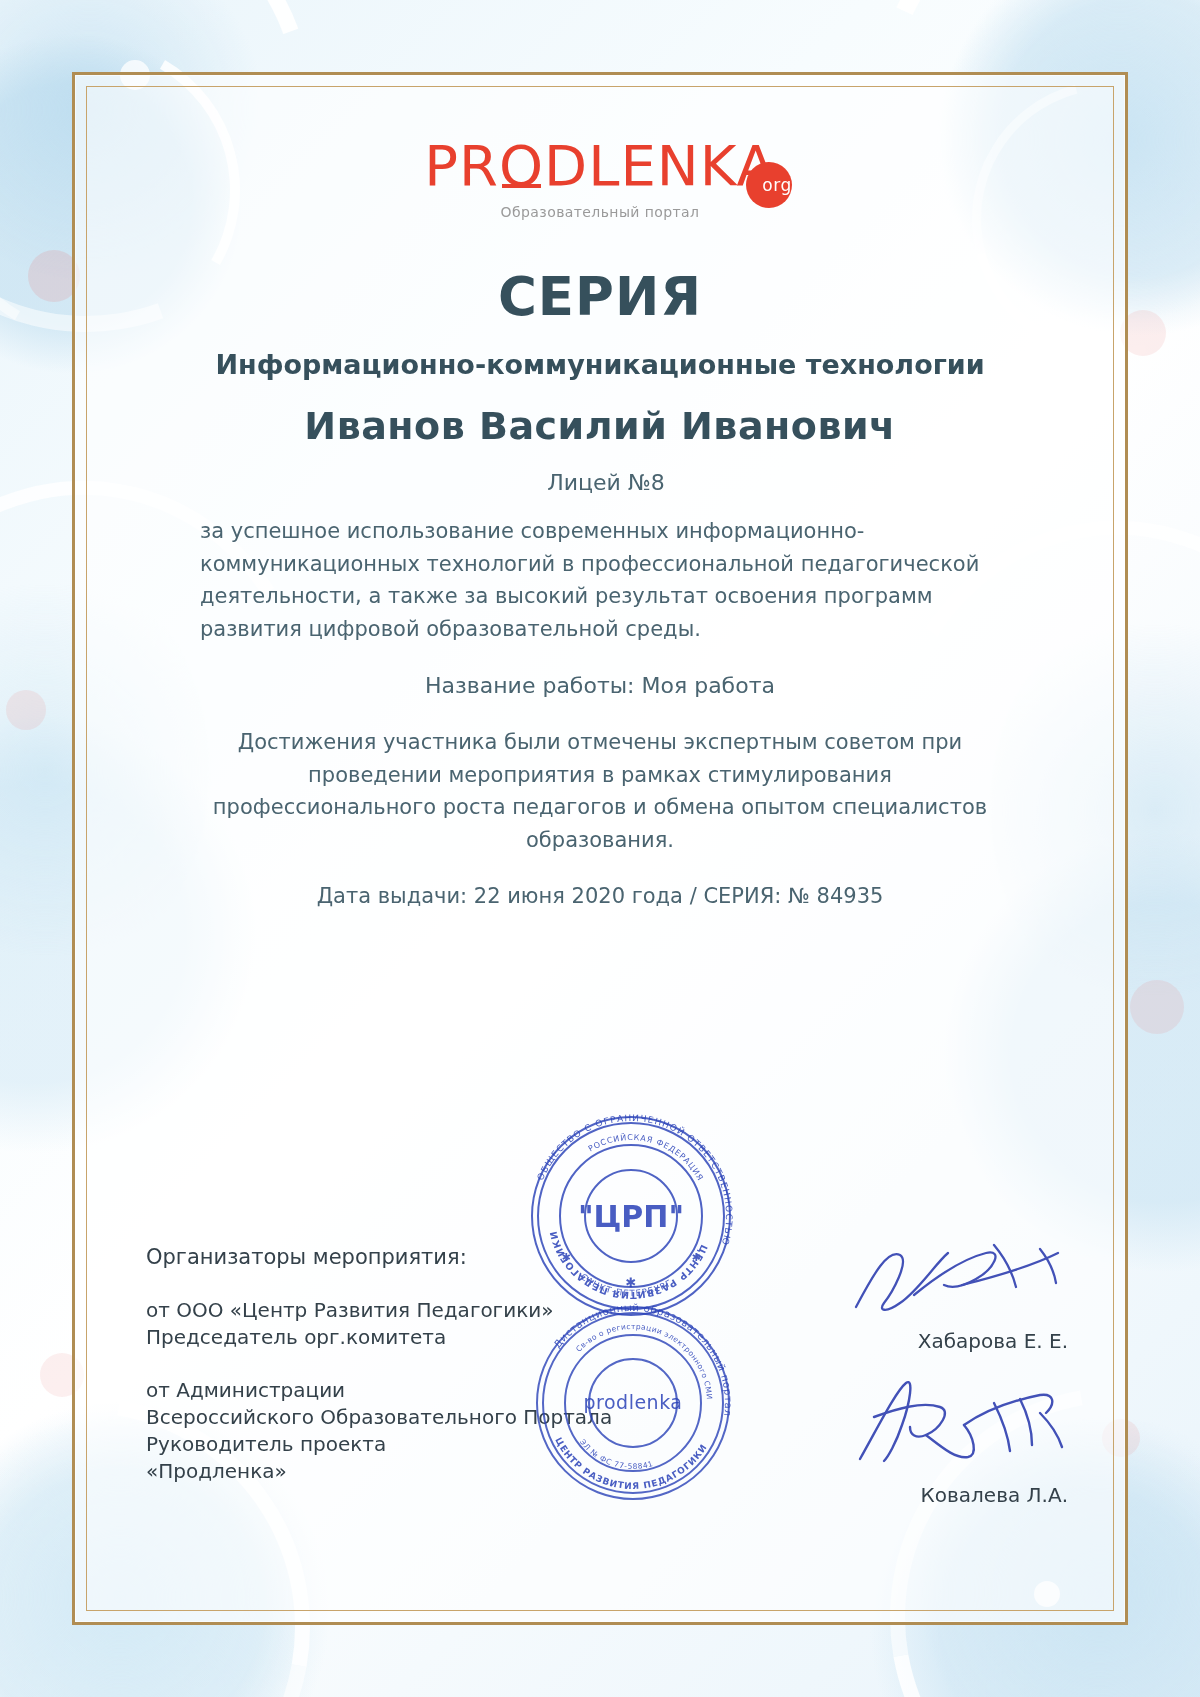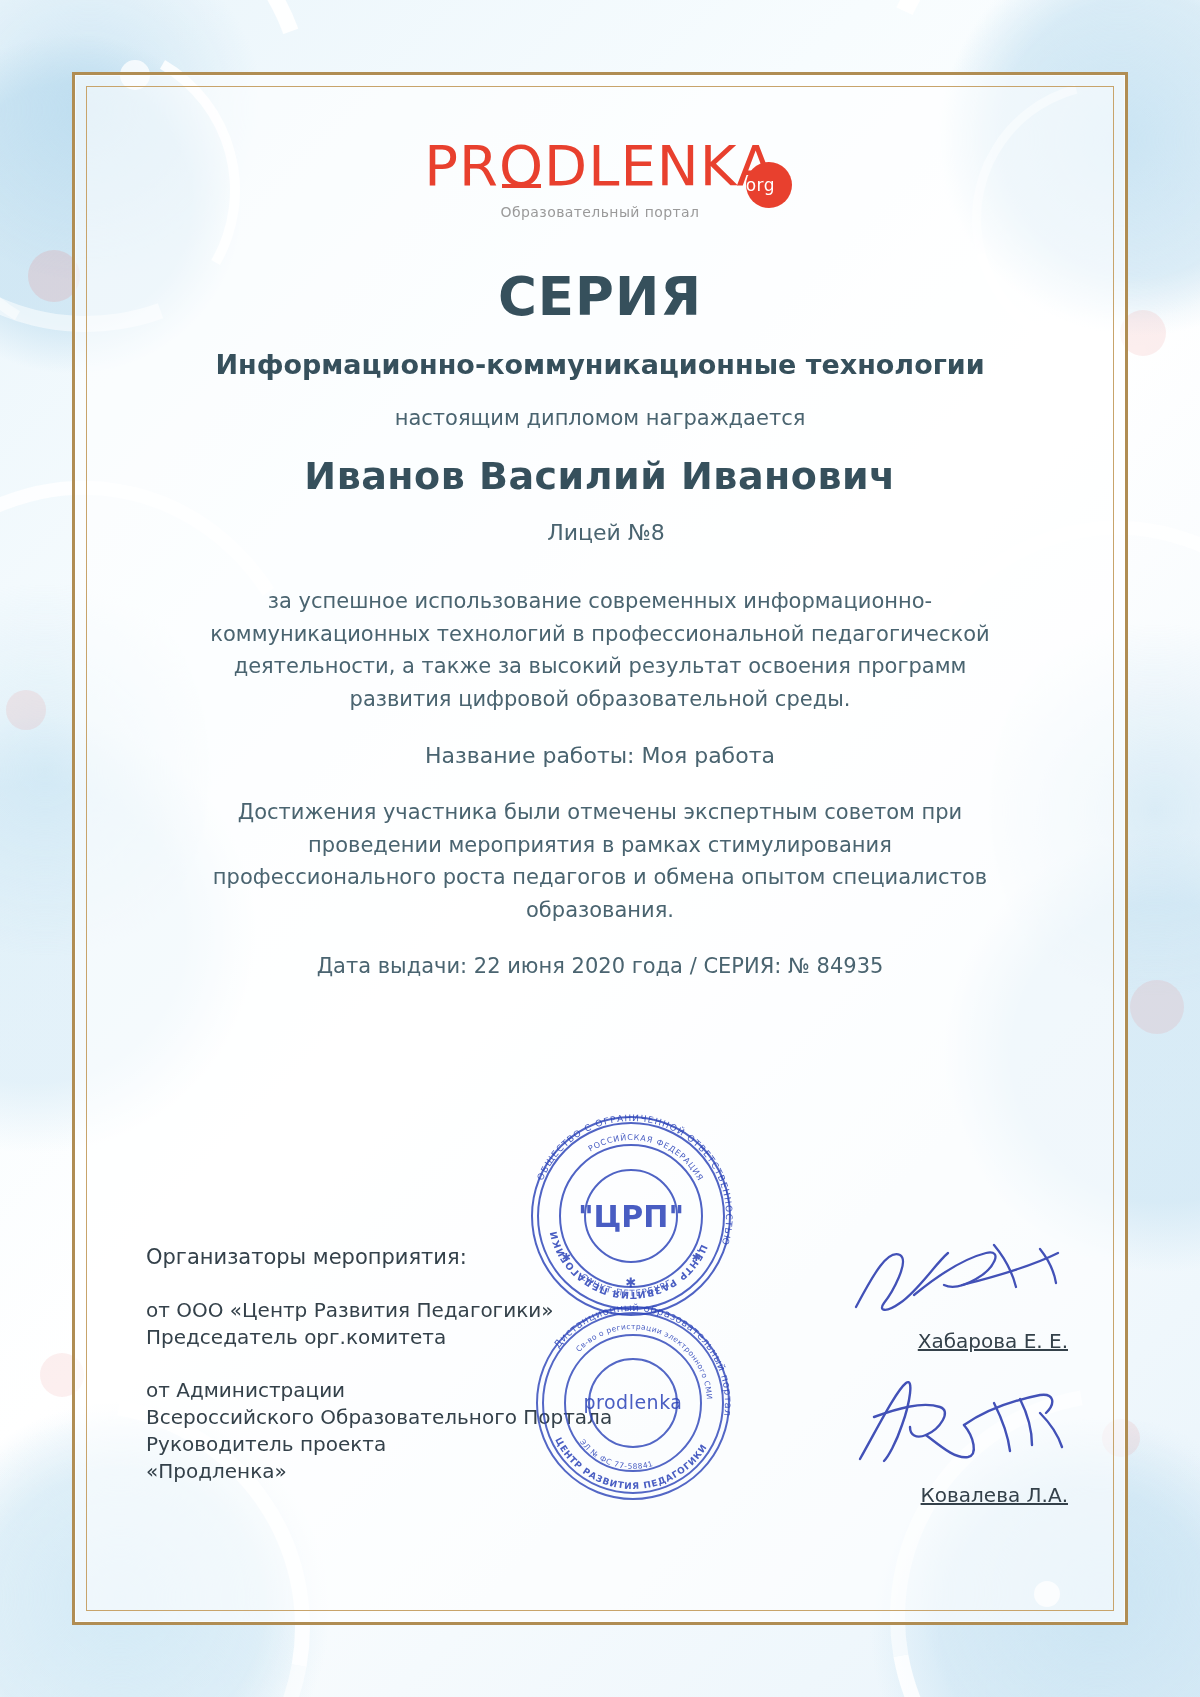--- a/index.html
+++ b/index.html
@@ -51,21 +51,21 @@
   }
   .logo-main .oring{
     display:inline-block;position:relative;
   }
   .logo-main .oring::after{
     content:"";position:absolute;left:6%;right:6%;bottom:6px;height:4px;background:#e8402e;
   }
   .org-badge{
     position:absolute;right:-16px;bottom:-14px;
     width:46px;height:46px;border-radius:50%;background:#e8402e;
-    color:#fff;font-size:17px;line-height:46px;text-align:left;
+    color:#fff;font-size:17px;line-height:46px;text-align:right;
     font-weight:400;letter-spacing:0.5px;
   }
   .logo-sub{
     margin-top:10px;font-size:14px;color:#9a9a9a;letter-spacing:0.4px;
   }
   
   .dip-title{
     margin-top:46px;font-size:53px;font-weight:bold;color:#36505c;
     letter-spacing:1px;
   }
@@ -77,42 +77,42 @@
     margin-top:26px;font-size:21px;color:#4a6470;
   }
   .recipient{
     margin-top:24px;font-size:38px;font-weight:bold;color:#36505c;
     letter-spacing:0.5px;
   }
   .institution{
     margin-top:22px;font-size:22px;color:#4a6470;margin-left:12px;
   }
   .body-text{
-    margin-top:40px;width:800px;text-align:center;
+    margin-top:20px;width:800px;
     font-size:21px;line-height:1.55;color:#4a6470;
   }
   .work-title{
     margin-top:28px;font-size:22px;color:#4a6470;
   }
   .body-text2{
     margin-top:28px;width:800px;text-align:center;
     font-size:21px;line-height:1.55;color:#4a6470;
   }
   .issue-line{
     margin-top:28px;font-size:21px;color:#4a6470;
   }
   
   .footer{
     position:absolute;left:0;right:0;bottom:58px;height:330px;
   }
   .org-block{position:absolute;left:60px;top:22px;color:#34414a;}
   .org-head{font-size:21px;margin-bottom:28px;}
   .org-item{font-size:20px;line-height:1.35;margin-bottom:26px;}
   .sign-name{
-    position:absolute;font-size:20px;color:#34414a;text-decoration:underline;
+    position:absolute;font-size:20px;color:#34414a;
   }
   .sign1{right:46px;top:106px;}
   .sign2{right:46px;top:260px;}
 
   
   .stamp{
     position:absolute;border-radius:50%;
   }
   .stamp svg{display:block;}
   .sig{position:absolute;}
@@ -153,21 +153,20 @@
 
   <div class="content">
 
     <div class="logo-wrap">
       <div class="logo-main"><span>PR</span><span class="oring">O</span><span>DLENKA</span><span class="org-badge">org</span></div>
       <div class="logo-sub">Образовательный портал</div>
     </div>
 
     <div class="dip-title">СЕРИЯ</div>
     <div class="dip-subject">Информационно-коммуникационные технологии</div>
-    <div class="awarded-line">настоящим дипломом награждается</div>
     <div class="recipient">Иванов Василий Иванович</div>
     <div class="institution">Лицей №8</div>
     <div class="body-text">за успешное использование современных информационно-коммуникационных технологий в профессиональной педагогической деятельности, а также за высокий результат освоения программ развития цифровой образовательной среды.</div>
     <div class="work-title">Название работы: Моя работа</div>
     <div class="body-text2">Достижения участника были отмечены экспертным советом при проведении мероприятия в рамках стимулирования профессионального роста педагогов и обмена опытом специалистов образования.</div>
     <div class="issue-line">Дата выдачи: 22 июня 2020 года / СЕРИЯ: № 84935</div>
 
     <div class="footer">
 
       <div class="org-block">

